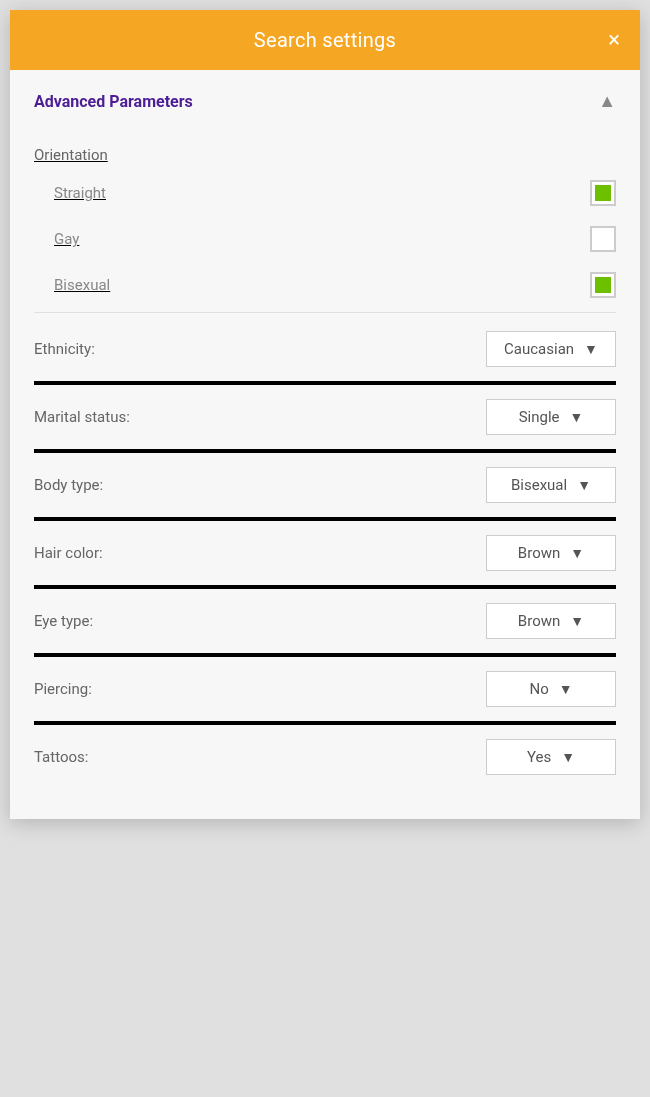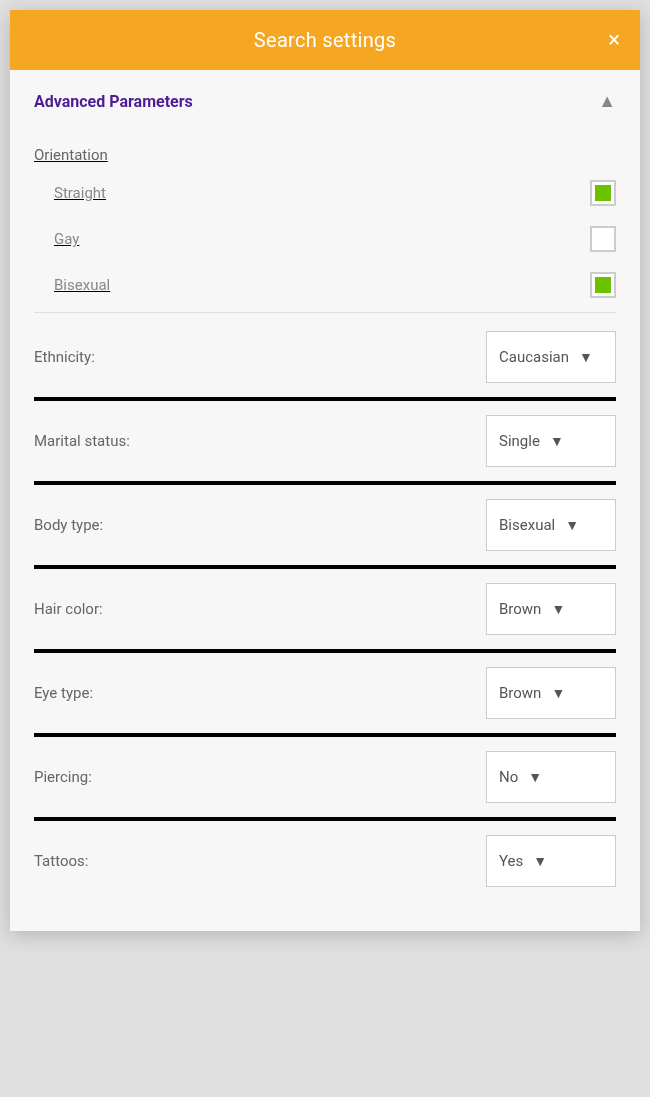--- a/index.html
+++ b/index.html
@@ -141,24 +141,24 @@
     .checkbox-inner {
       width: 16px;
       height: 16px;
       background: #6CC000;
     }
 
     
     .dropdown {
       display: flex;
       align-items: center;
-      justify-content: flex-start;
+      justify-content: center;
       border: 1.5px solid #ccc;
       background: #fff;
-      padding: 16px 12px;
+      padding: 8px 12px;
       min-width: 130px;
       cursor: pointer;
       font-size: 15px;
       color: #555;
     }
 
     .dropdown-arrow {
       margin-left: 10px;
       font-size: 14px;
       color: #555;

